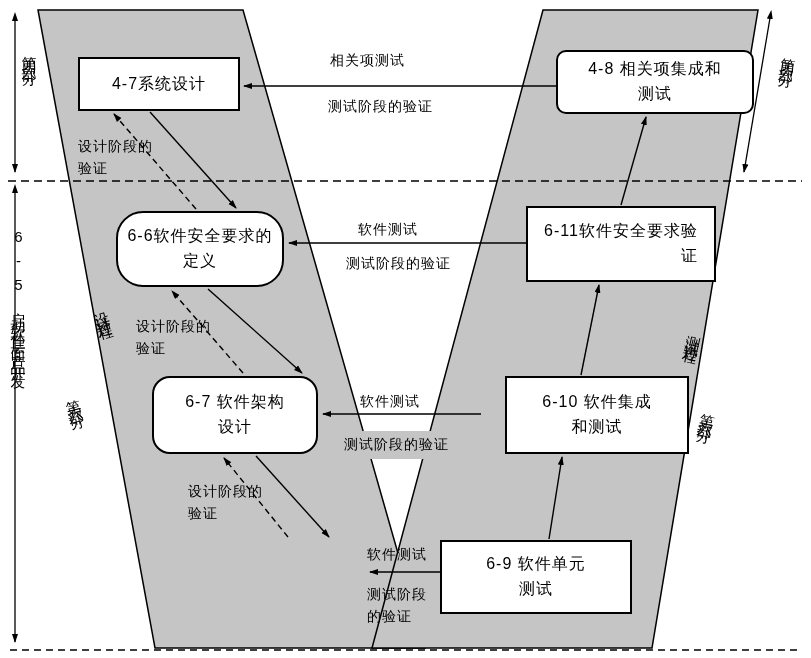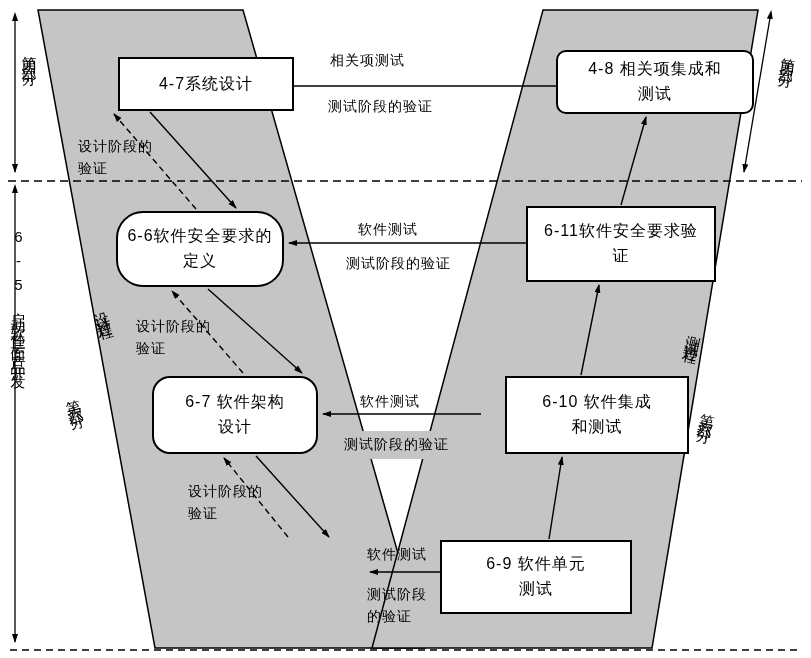--- a/index.html
+++ b/index.html
@@ -74,26 +74,26 @@
       <line x1="288" y1="537" x2="224" y2="458" stroke="#000" stroke-width="1.4" stroke-dasharray="6,4" marker-end="url(#ah)"></line>
     </g>
 
     <g>
       <line x1="549" y1="539" x2="562" y2="457" stroke="#000" stroke-width="1.4" marker-end="url(#ah)"></line>
       <line x1="581" y1="375" x2="599" y2="285" stroke="#000" stroke-width="1.4" marker-end="url(#ah)"></line>
       <line x1="621" y1="205" x2="646" y2="117" stroke="#000" stroke-width="1.4" marker-end="url(#ah)"></line>
     </g>
   </svg>
 
-  <div class="pbox" style="left:78px; top:57px; width:176px; height:54px;margin-left:40px;">4-7系统设计</div>
+  <div class="pbox" style="left:78px; top:57px; width:162px; height:54px;">4-7系统设计</div>
   <div class="pbox" style="left:556px; top:50px; width:198px; height:64px;border-radius:10px;">4-8 相关项集成和
 测试</div>
   <div class="pbox" style="left:116px; top:211px; width:168px; height:76px;border-radius:27px;">6-6软件安全要求的
 定义</div>
-  <div class="pbox" style="left:526px; top:206px; width:190px; height:76px;">6-11软件安全要求验
+  <div class="pbox" style="left:526px; top:206px; width:190px; height:76px;text-align:right;">6-11软件安全要求验
 证</div>
   <div class="pbox" style="left:152px; top:376px; width:166px; height:78px;border-radius:18px;">6-7 软件架构
 设计</div>
   <div class="pbox" style="left:481px; top:376px; width:184px; height:78px;margin-left:24px;">6-10 软件集成
 和测试</div>
   <div class="pbox" style="left:440px; top:540px; width:192px; height:74px;">6-9 软件单元
 测试</div>
 
   <div class="lbl" style="left:330px; top:50px; width:140px;">相关项测试</div>
   <div class="lbl" style="left:328px; top:96px; width:146px;">测试阶段的验证</div>

